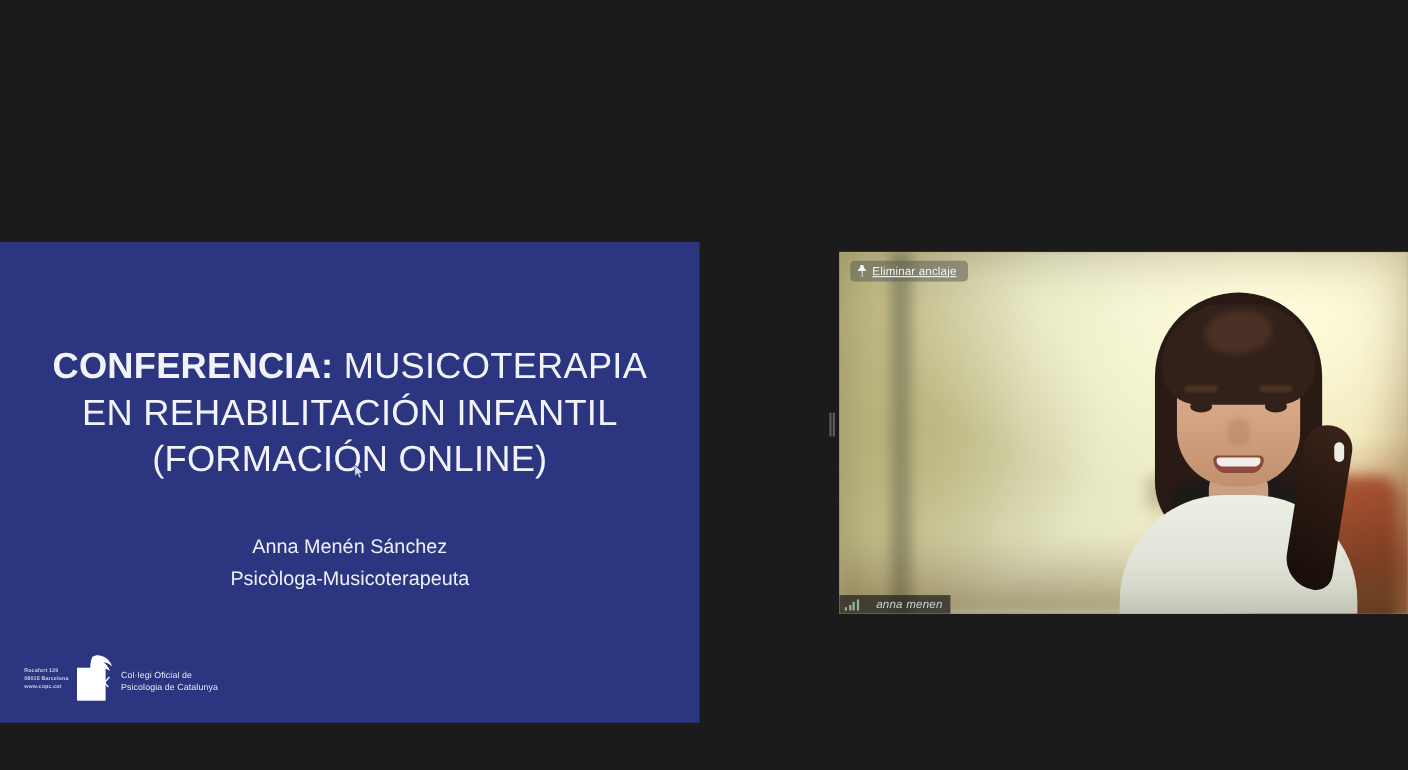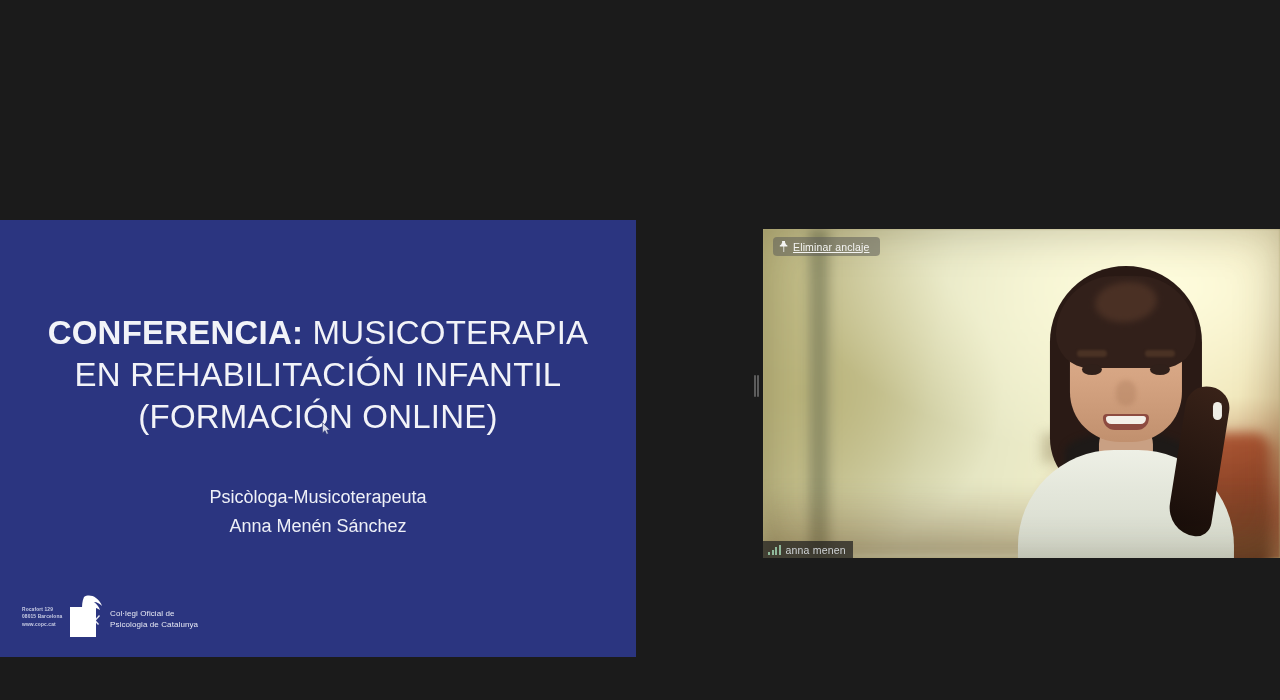--- a/index.html
+++ b/index.html
@@ -386,26 +386,27 @@
   .pin-chip svg { display: block; }
 
   .name-chip {
     position: absolute;
     left: 0;
     bottom: 0;
     height: 17px;
     padding: 0 7px 0 5px;
     display: flex;
     align-items: center;
-    gap: 5px;
+    gap: 16px;
     background: rgba(30,30,30,0.72);
     color: #cfd3d6;
     font-size: 10.5px;
     letter-spacing: 0.2px;
     white-space: nowrap;
+    font-style: italic;
   }
   .bars {
     display: flex;
     align-items: flex-end;
     gap: 1.5px;
     height: 10px;
   }
   .bars i {
     width: 2px;
     background: #8fb89a;
@@ -421,22 +422,22 @@
 
 <div id="app">
 
   <div class="slide">
 
     <div class="slide-title">
       <span class="strong">CONFERENCIA:</span><span> MUSICOTERAPIA EN REHABILITACIÓN INFANTIL (FORMACIÓN ONLINE)</span>
     </div>
 
     <div class="slide-subtitle">
+      <div>Anna Menén Sánchez</div>
       <div>Psicòloga-Musicoterapeuta</div>
-      <div>Anna Menén Sánchez</div>
     </div>
 
     <div class="slide-logo">
       <div class="logo-address">
         <div>Rocafort 129</div>
         <div>08015 Barcelona</div>
         <div>www.copc.cat</div>
       </div>
       <div class="logo-mark">
         <div class="logo-square"></div>

